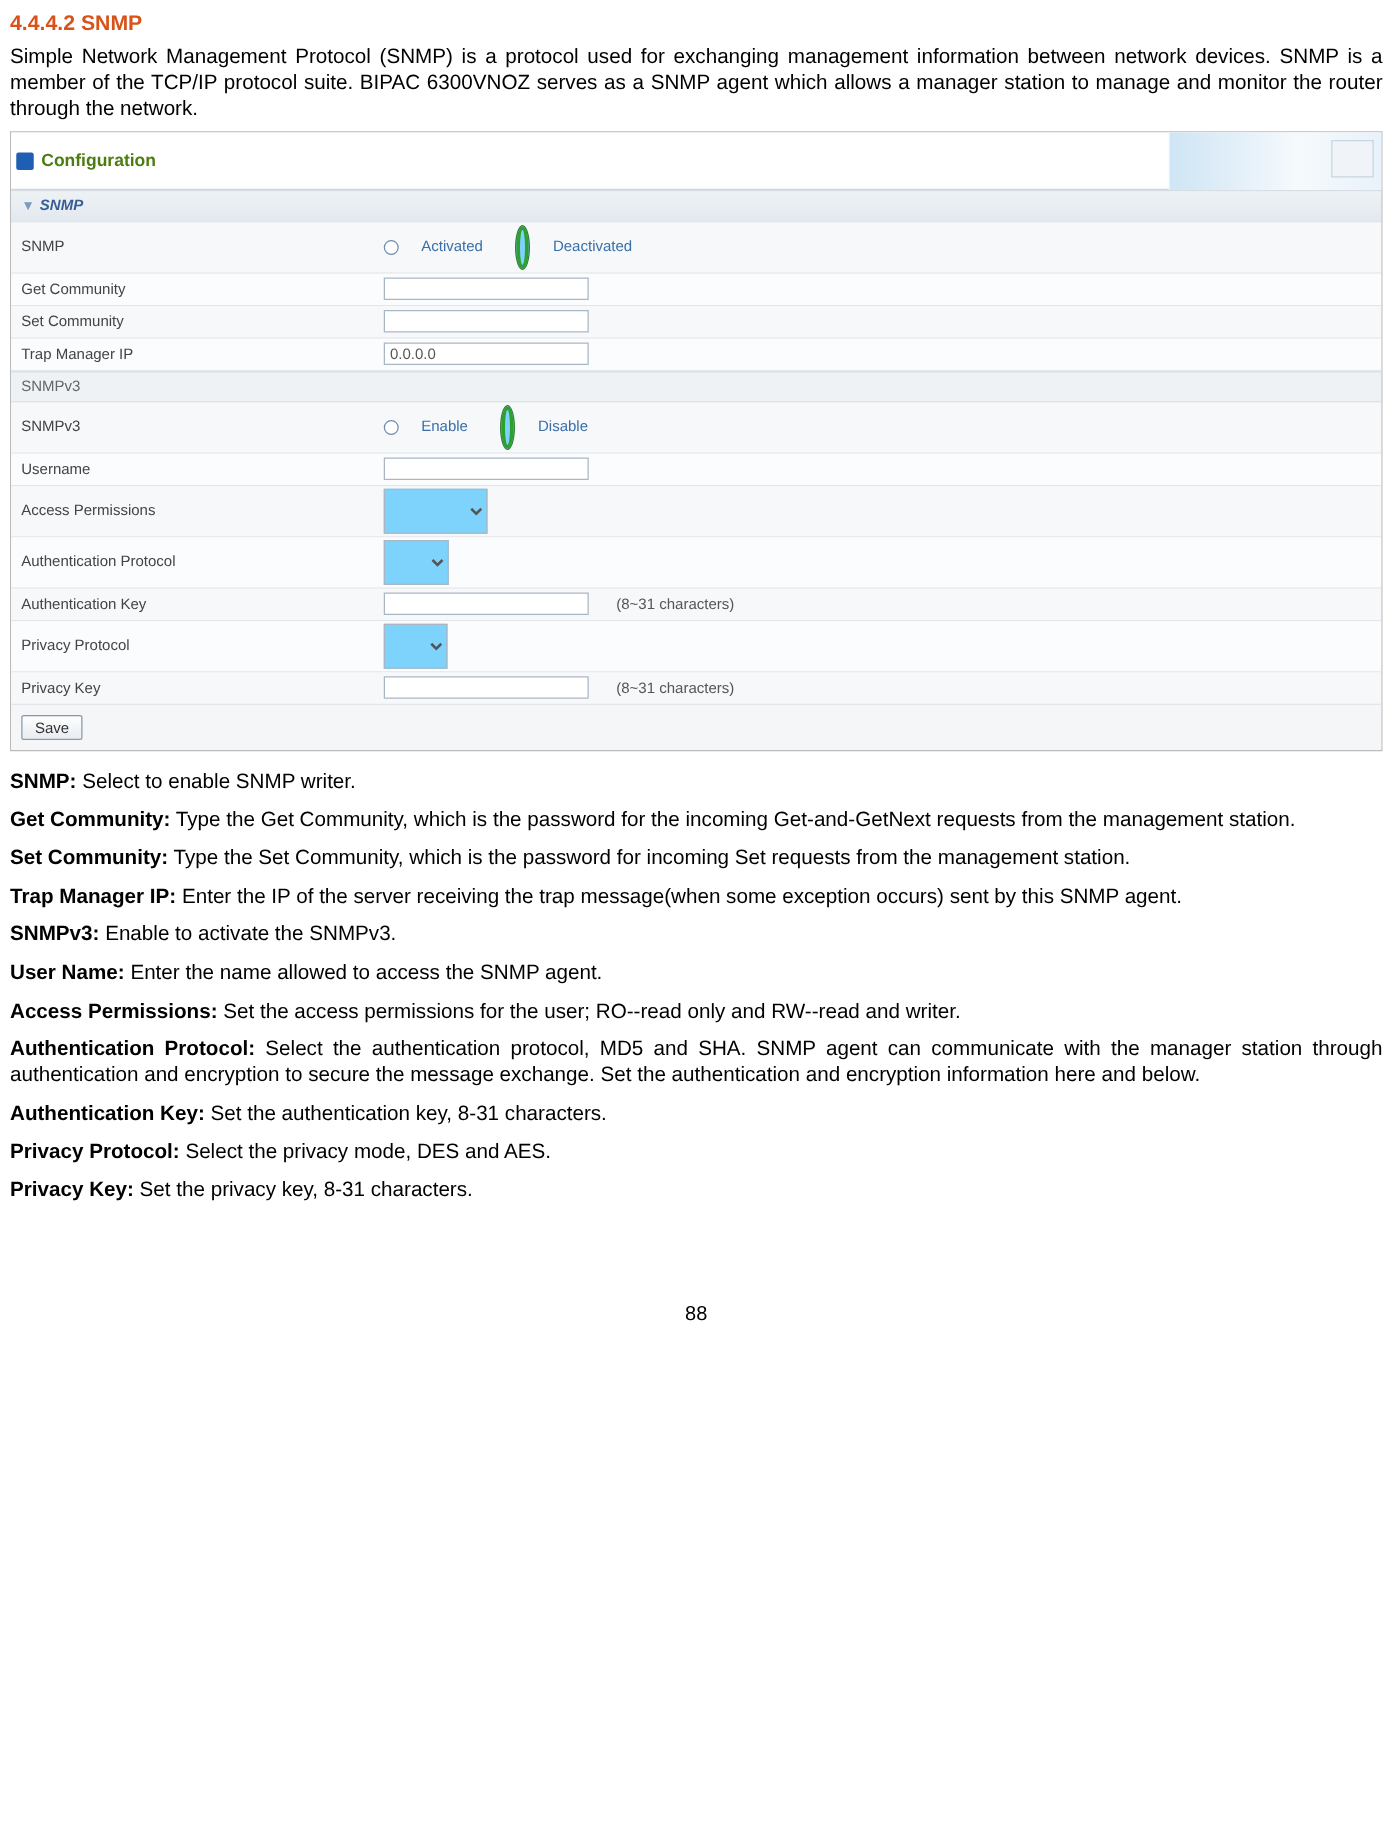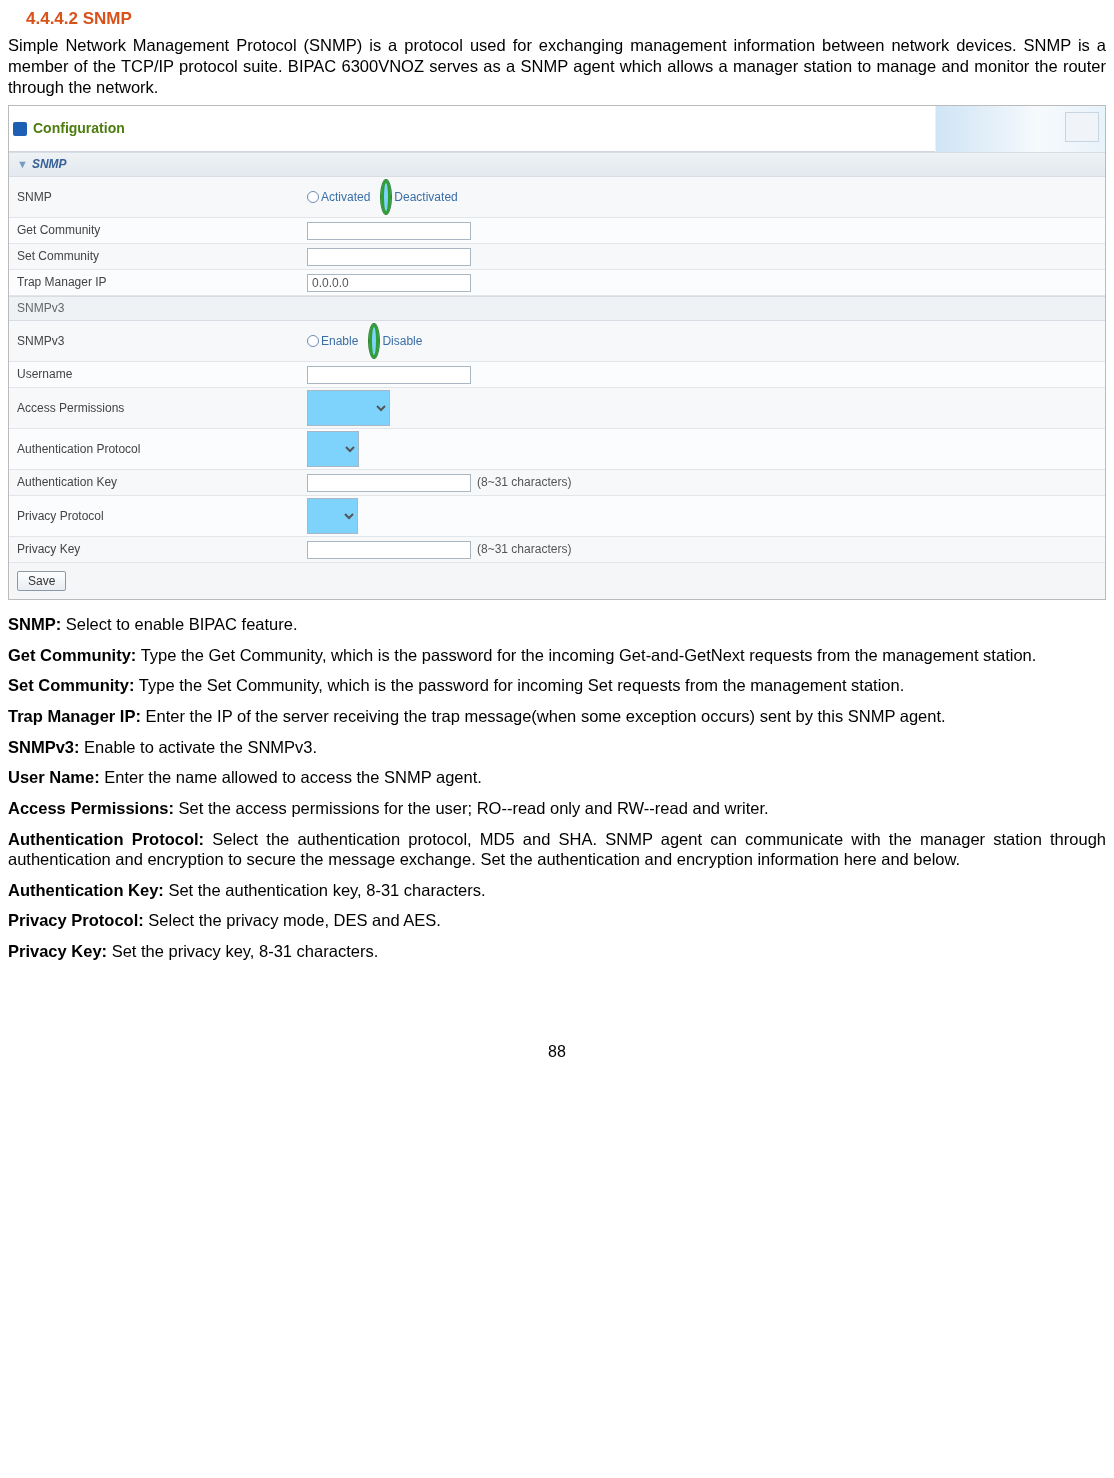--- a/index.html
+++ b/index.html
@@ -10,21 +10,20 @@
     width: 1114px;
     background: #fff;
     padding: 8px 8px 40px 8px;
     line-height: 1.25;
   }
   .section-heading {
     color: #d9521a;
     font-weight: bold;
     font-size: 17px;
     margin-bottom: 6px;
-    margin-left: 18px;
   }
   .para {
     text-align: justify;
     margin-bottom: 8px;
   }
   .bold { font-weight: bold; }
   .screenshot {
     border: 1px solid #bbb;
     margin: 6px 0 14px 0;
     background: #fff;
@@ -94,21 +93,21 @@
   }
   .cfg-row:nth-child(odd){ background:#f6f8fa; }
   .cfg-row:nth-child(even){ background:#fafcfd; }
   .cfg-label {
     width: 290px;
     flex: 0 0 290px;
   }
   .cfg-val {
     display:flex;
     align-items:center;
-    gap:0;
+    gap:16px;
   }
   .radio {
     width:12px;height:12px;border:1px solid #6f8db1;border-radius:50%;display:inline-block;vertical-align:middle;background:#fff;
   }
   .radio.sel {
     border-color:#2f7f2f;
     box-shadow: inset 0 0 0 3px #2f9f2f;
   }
   .radio-text { color:#3a6ea8; font-size:12px; margin-left:2px; margin-right:10px; }
   .txtinput {
@@ -261,21 +260,21 @@
       </div>
     </div>
   </div>
 
   <div class="cfg-footer">
     <button class="btn">Save</button>
   </div>
 </div>
 
 <div id="descs-container">
-    <p class="desc-line"><span class="bold">SNMP:</span><span> Select to enable BIPAC feature.</span></p>
+    <p class="desc-line"><span class="bold">SNMP:</span><span> Select to enable SNMP writer.</span></p>
     <p class="desc-line"><span class="bold">Get Community:</span><span> Type the Get Community, which is the password for the incoming Get-and-GetNext requests from the management station.</span></p>
     <p class="desc-line"><span class="bold">Set Community:</span><span> Type the Set Community, which is the password for incoming Set requests from the management station.</span></p>
     <p class="desc-line"><span class="bold">Trap Manager IP:</span><span> Enter the IP of the server receiving the trap message(when some exception occurs) sent by this SNMP agent.</span></p>
     <p class="desc-line"><span class="bold">SNMPv3:</span><span> Enable to activate the SNMPv3.</span></p>
     <p class="desc-line"><span class="bold">User Name:</span><span> Enter the name allowed to access the SNMP agent.</span></p>
     <p class="desc-line"><span class="bold">Access Permissions:</span><span> Set the access permissions for the user; RO--read only and RW--read and writer.</span></p>
     <p class="desc-line"><span class="bold">Authentication Protocol:</span><span> Select the authentication protocol, MD5 and SHA. SNMP agent can communicate with the manager station through authentication and encryption to secure the message exchange. Set the authentication and encryption information here and below.</span></p>
     <p class="desc-line"><span class="bold">Authentication Key:</span><span> Set the authentication key, 8-31 characters.</span></p>
     <p class="desc-line"><span class="bold">Privacy Protocol:</span><span> Select the privacy mode, DES and AES.</span></p>
     <p class="desc-line"><span class="bold">Privacy Key:</span><span> Set the privacy key, 8-31 characters.</span></p>

